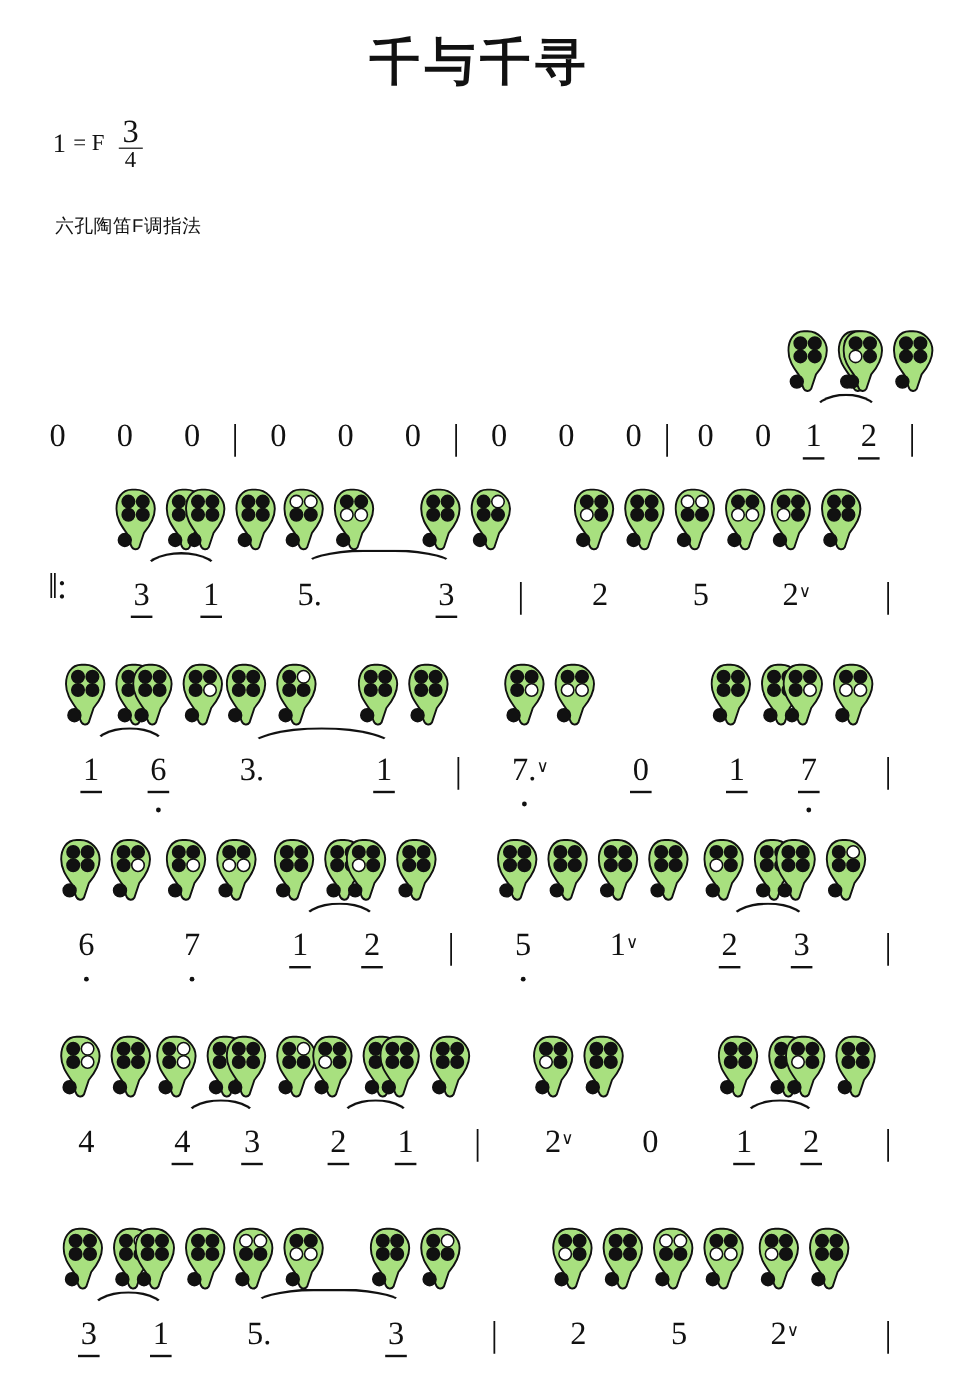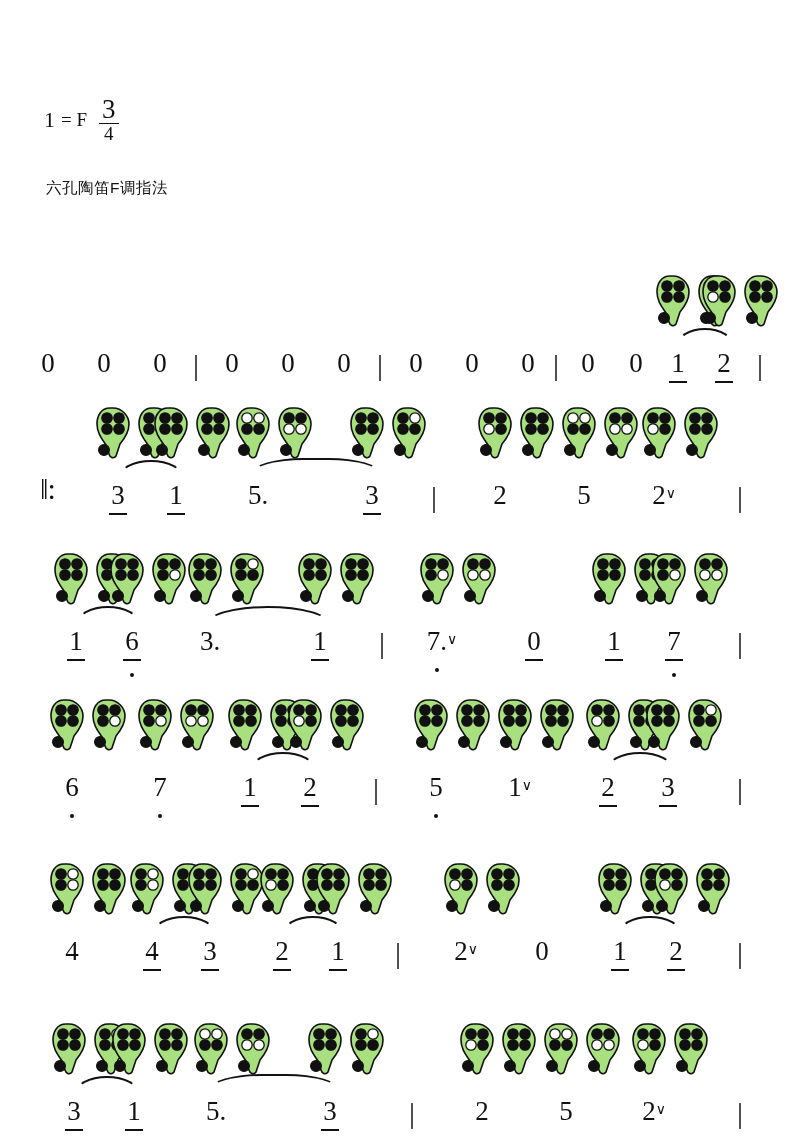--- a/index.html
+++ b/index.html
@@ -138,20 +138,21 @@
     width: 48px;
     height: 62px;
   }
   .oc svg { display: block; }
 </style>
 </head>
 <body>
 
 <div class="sheet">
 
+  <div class="title">千与千寻</div>
 
   <div class="keysig">
     <span class="one">1</span>
     <span class="eq">= F</span>
     <span class="frac">
       <span class="num">3</span>
       <span class="den">4</span>
     </span>
   </div>
 

